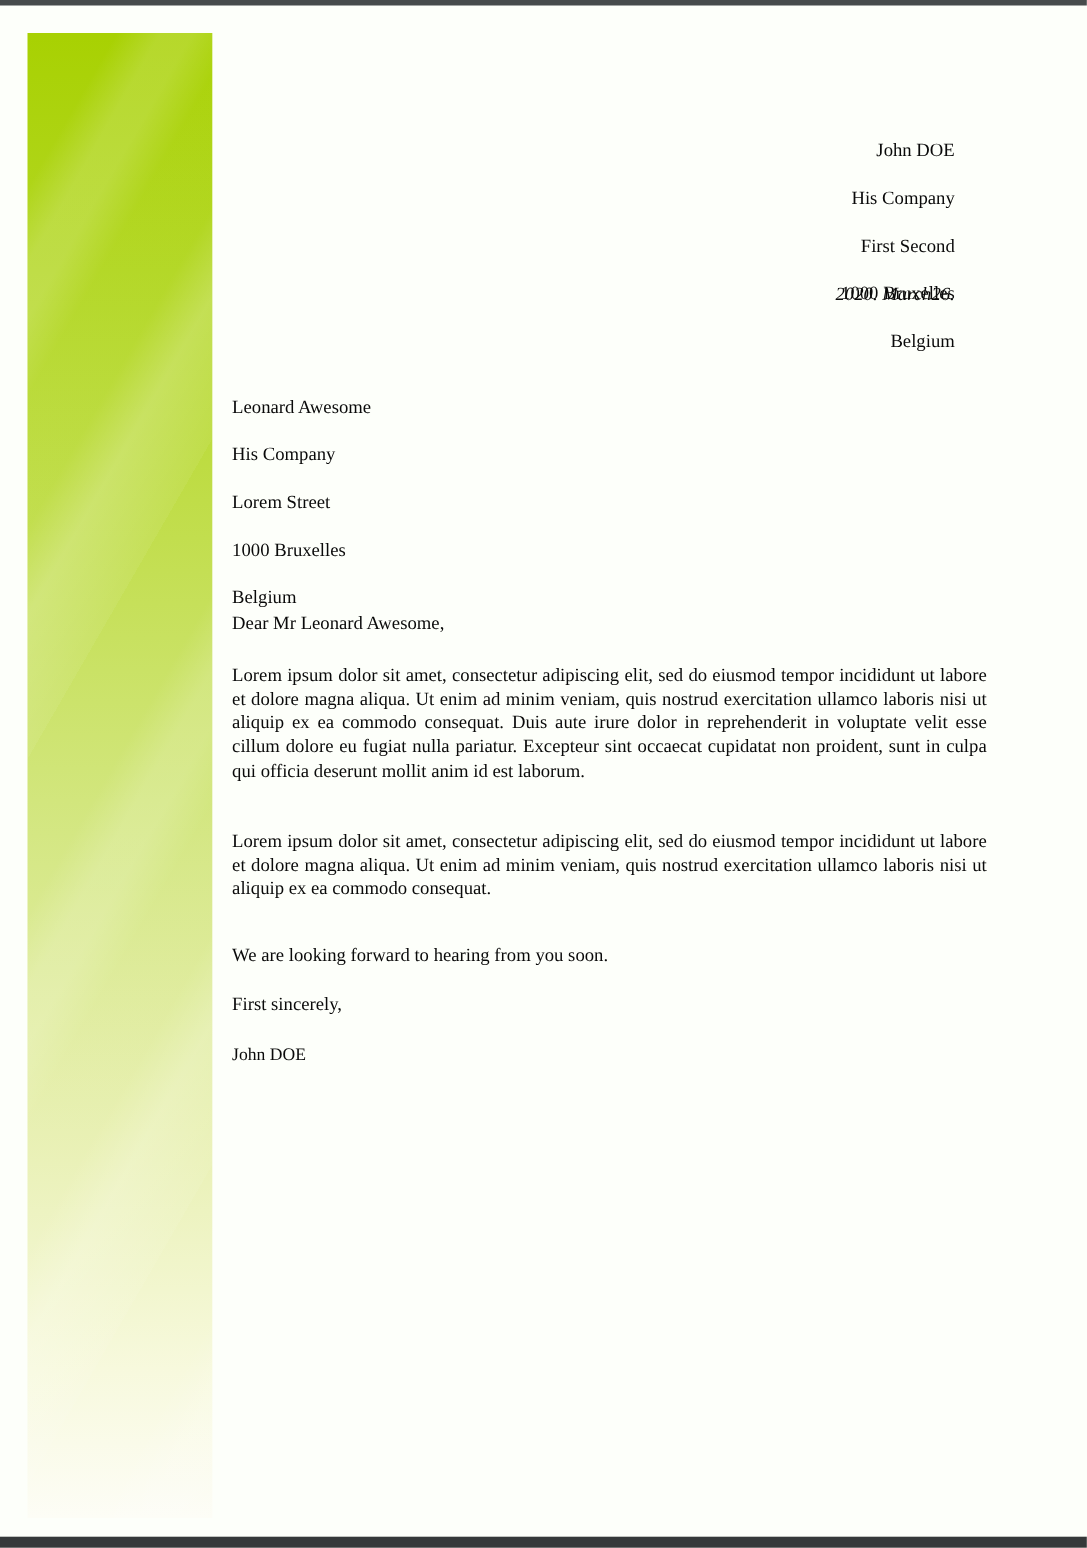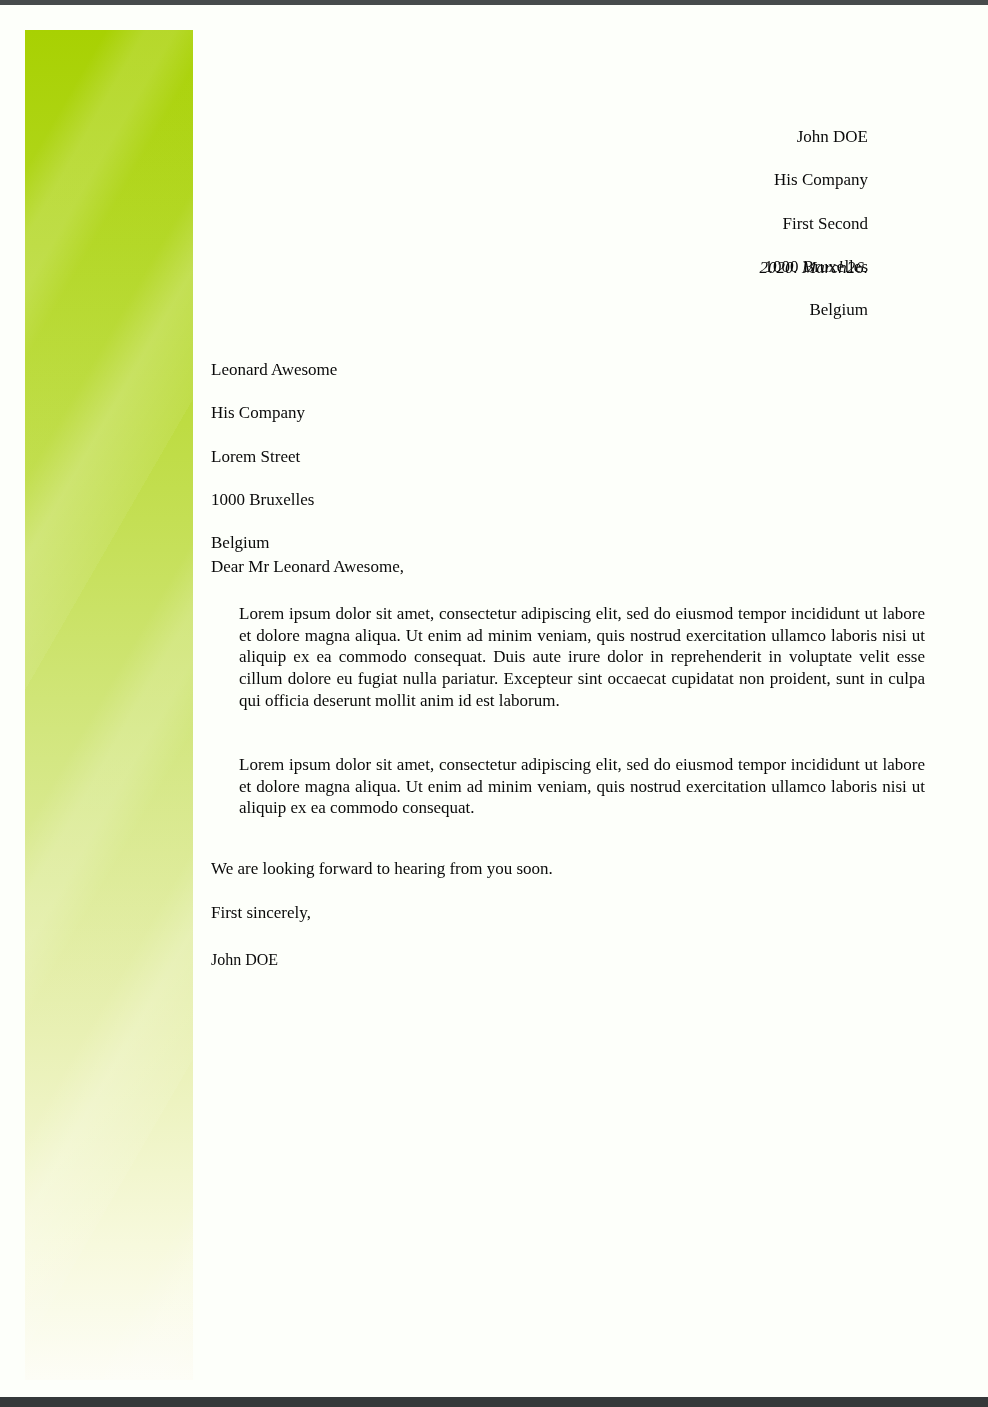--- a/index.html
+++ b/index.html
@@ -63,21 +63,20 @@
   .left-col {
     left: 211px;
   }
   .sender   { top: 104px; }
   .date     { top: 257px; font-style: italic; }
   .recipient{ top: 337px; }
   .salutation { top: 556px; }
   .body-para {
     width: 686px;
     text-align: justify;
-    margin-left: 28px;
   }
   .para1    { top: 603px; }
   .para2    { top: 754px; }
   .closing  { top: 858px; text-align: center; }
   .valediction { top: 902px; }
   .signature   { top: 949px; font-size: 16px; }
 </style>
 </head>
 <body>
 

